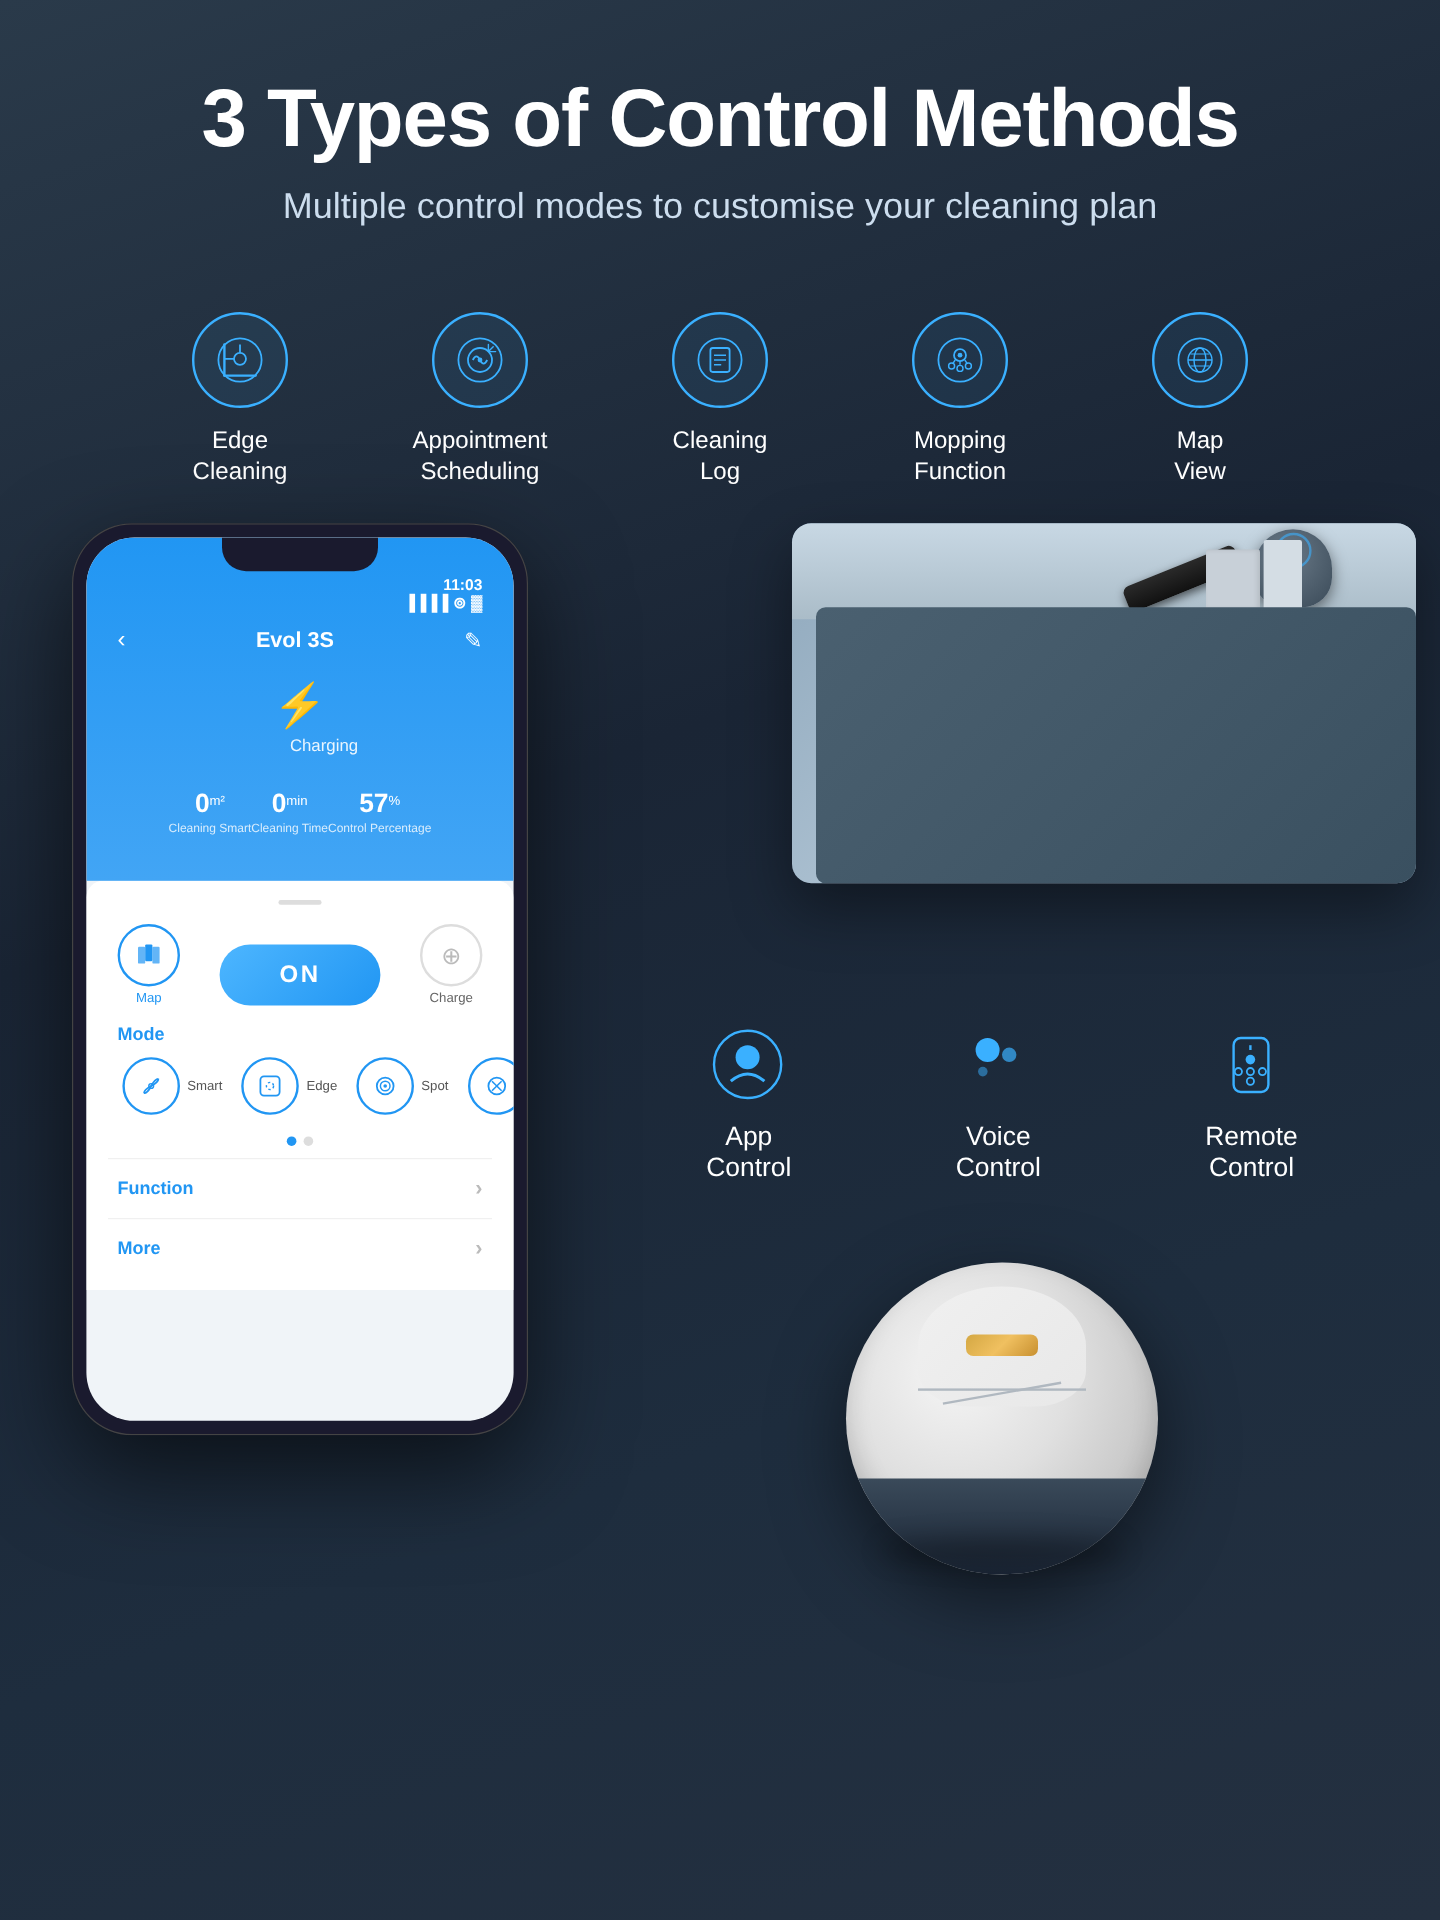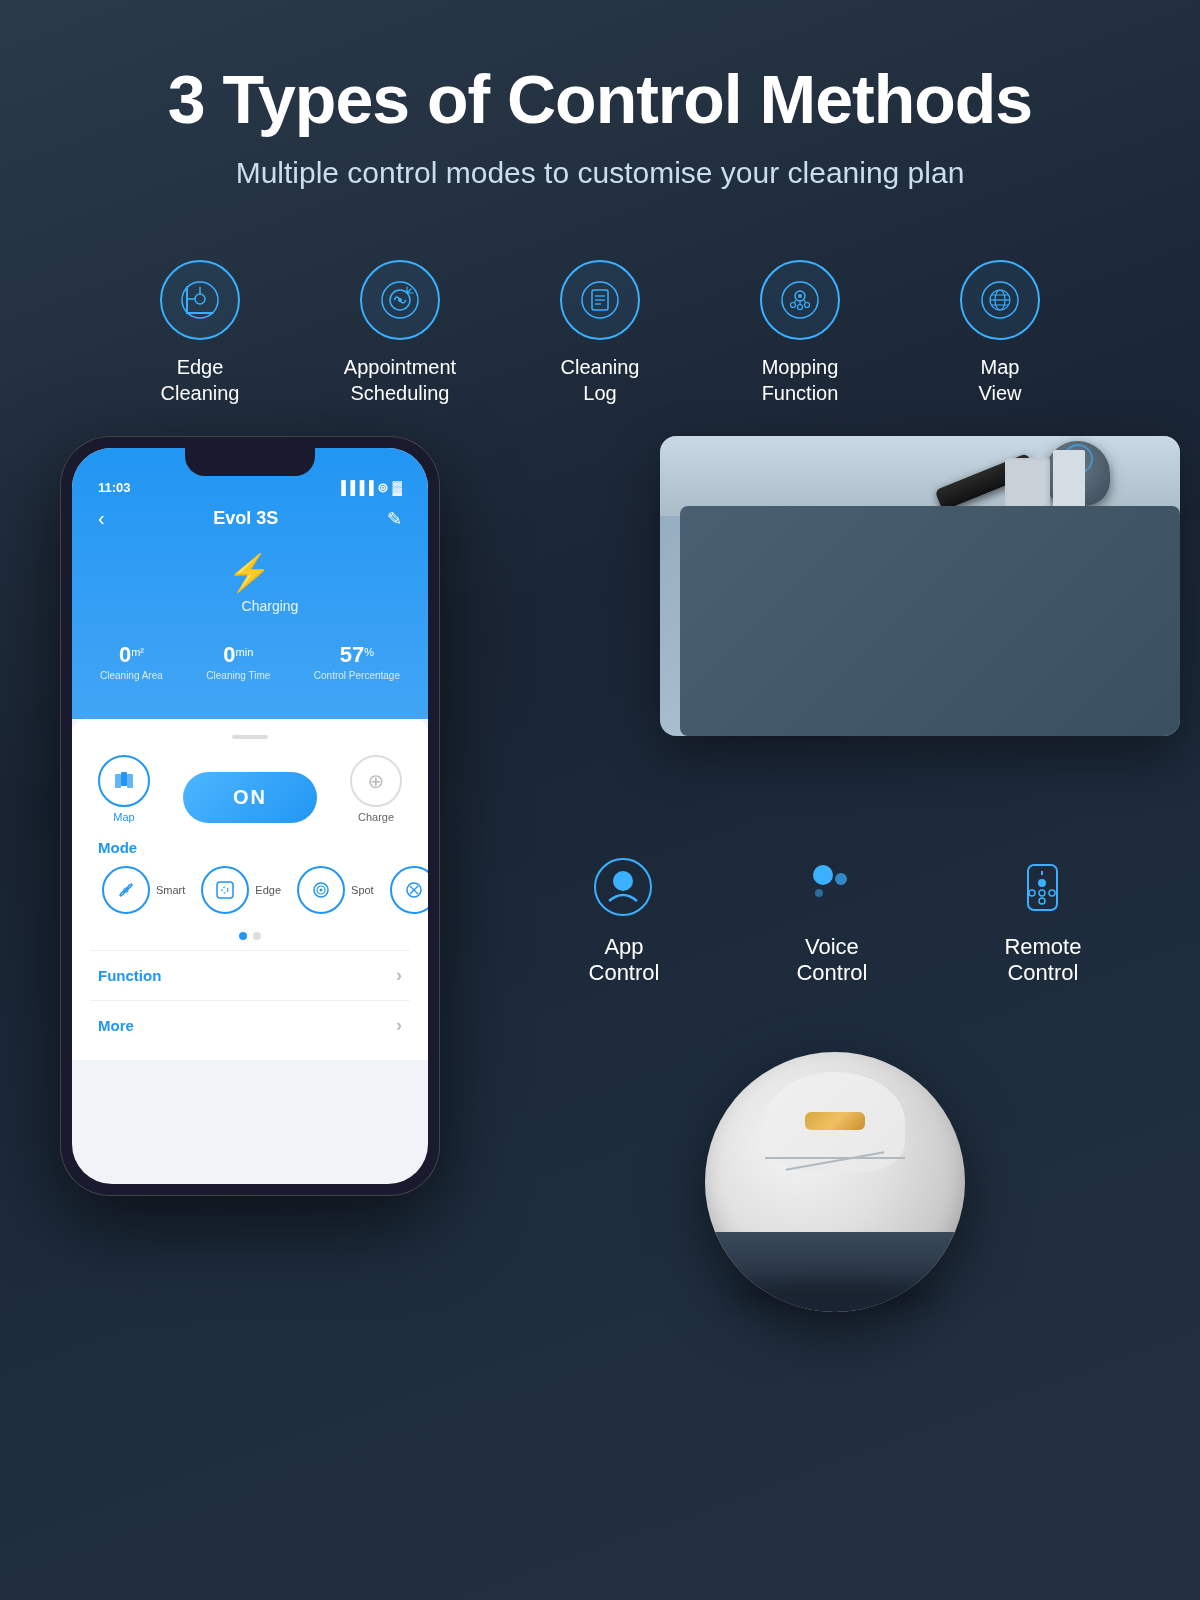--- a/index.html
+++ b/index.html
@@ -112,25 +112,26 @@
 
     
     .phone-blue-header {
       background: linear-gradient(180deg, #2196f3 0%, #42a5f5 100%);
       padding: 0 18px 20px;
       position: relative;
     }
     .phone-status-bar {
       display: flex;
       justify-content: space-between;
-      align-items: flex-start;
+      align-items: flex-end;
       padding: 32px 8px 8px;
       color: white;
       font-size: 13px;
       font-weight: 600;
+      flex-direction: column;
     }
     .phone-status-right {
       display: flex;
       gap: 4px;
       align-items: center;
     }
     .phone-nav-bar {
       display: flex;
       justify-content: space-between;
       align-items: center;
@@ -154,21 +155,21 @@
       color: white;
     }
     .charging-label {
       font-size: 14px;
       color: rgba(255,255,255,0.9);
       margin-top: 4px;
       margin-left: 40px;
     }
     .phone-stats {
       display: flex;
-      justify-content: space-between;
+      justify-content: center;
       padding: 10px 10px 18px;
       color: white;
     }
     .stat-item {
       text-align: center;
     }
     .stat-label {
       font-size: 10px;
       color: rgba(255,255,255,0.8);
       margin-top: 2px;
@@ -543,21 +544,21 @@
           </div>
           <div class="phone-charging-section">
             <span class="lightning-icon">⚡</span>
             <span class="charging-label">Charging</span>
           </div>
           <div class="phone-stats">
             <div class="stat-item">
               <div>
                 <span style="font-size:22px;font-weight:700;color:white;">0</span><span style="font-size:11px;color:white;vertical-align:super;">m²</span>
               </div>
-              <div class="stat-label">Cleaning Area</div>
+              <div class="stat-label">Cleaning Smart</div>
             </div>
             <div class="stat-item">
               <div>
                 <span style="font-size:22px;font-weight:700;color:white;">0</span><span style="font-size:11px;color:white;vertical-align:super;">min</span>
               </div>
               <div class="stat-label">Cleaning Time</div>
             </div>
             <div class="stat-item">
               <div>
                 <span style="font-size:22px;font-weight:700;color:white;">57</span><span style="font-size:11px;color:white;vertical-align:super;">%</span>

